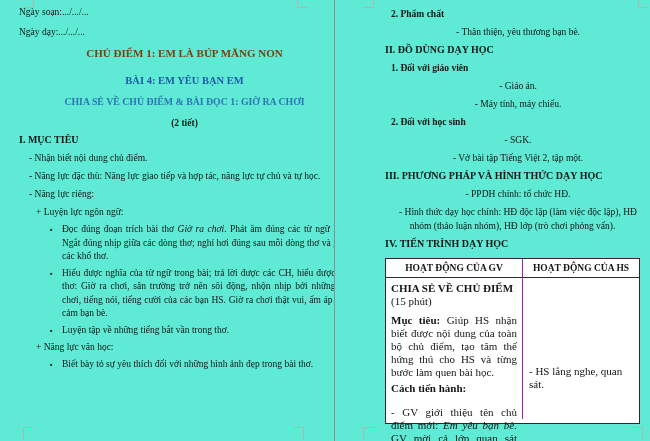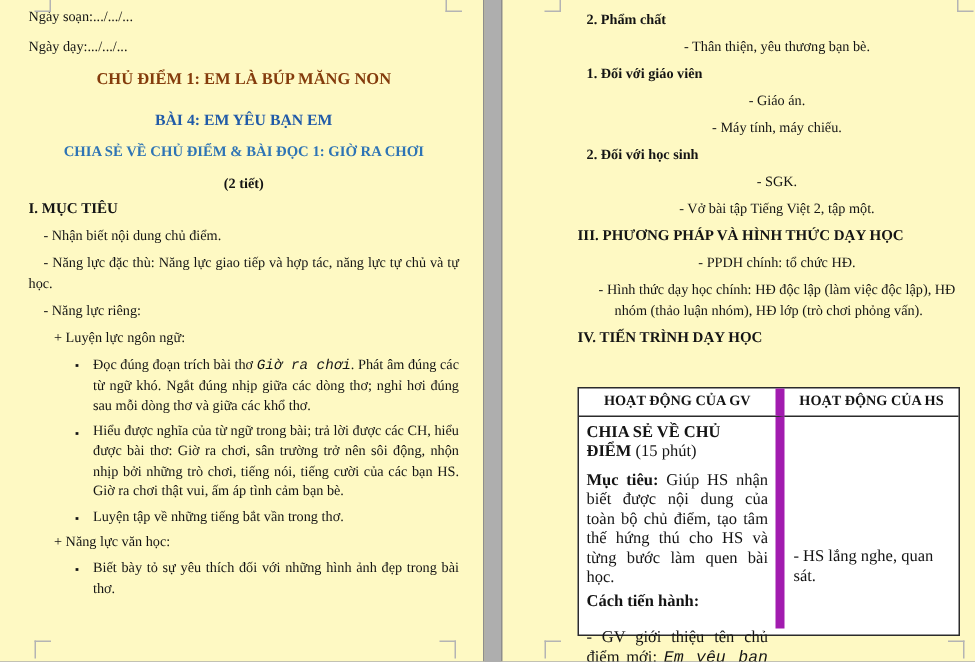--- a/index.html
+++ b/index.html
@@ -2,21 +2,21 @@
 <html><head>
 <meta charset="utf-8">
 <style>
   html,body{margin:0;padding:0;}
   body{
     width:650px;height:441px;position:relative;overflow:hidden;
     background:#aeaeae;
     font-family:"Liberation Serif","DejaVu Serif",serif;
     color:#141414;
   }
-  .page{position:absolute;top:0;bottom:0;background:#fef9c3;}
+  .page{position:absolute;top:0;bottom:0;background:#5eead4;padding-left:44px;}
   .page-left{left:0;width:322px;border-right:1px solid #8d8d8d;}
   .page-right{left:334px;right:0;border-left:1px solid #8d8d8d;}
   .content{position:absolute;left:0;right:0;top:0;}
   .pl-content{padding:5px 16px 0 19px;}
   .pr-content{padding:6px 10px 0 50px;}
 
   p{margin:0 0 4px 0;font-size:9.5px;line-height:14px;text-align:justify;}
   .single{text-align:left;}
   .date-line{line-height:14px;margin-bottom:6px;}
   .h-center{text-align:center;font-weight:bold;}
@@ -47,36 +47,36 @@
   .act-table{
     position:absolute;left:50px;top:258px;width:253px;
     border:1px solid #2b2b2b;background:#fff;
   }
   .t-row{display:flex;}
   .t-head .cell{
     font-weight:bold;font-size:9.5px;line-height:19px;height:19px;
     text-align:center;border-bottom:1px solid #2b2b2b;
   }
   .cell{box-sizing:border-box;}
-  .cell-gv{width:137px;border-right:6px solid #a21caf;}
+  .cell-gv{width:137px;border-right:1px solid #a21caf;}
   .cell-hs{flex:1;}
   .t-body .cell-gv{padding:4px 5px 0 5px;height:141px;}
   .t-body .cell-hs{position:relative;height:145px;}
   .t-body p{font-size:11px;line-height:13px;margin:0 0 3px 0;}
   .cell-title{margin-bottom:6px !important;text-align:left !important;}
   .cell-cach{margin-bottom:11px !important;text-align:left !important;}
   .hs-note{position:absolute;left:6px;top:87px;right:3px;font-size:9px;line-height:13px;text-align:left;}
 
   
   .mark{position:absolute;width:10px;}
   .m-tl{height:7px;border-right:1px solid #b4b4b4;border-bottom:1px solid #b4b4b4;}
   .m-tr{height:7px;border-left:1px solid #b4b4b4;border-bottom:1px solid #b4b4b4;}
   .m-bl{height:11px;border-left:1px solid #b4b4b4;border-top:1px solid #b4b4b4;}
   .m-br{height:11px;border-right:1px solid #b4b4b4;border-top:1px solid #b4b4b4;}
-  i{font-style:italic;font-family:Liberation Mono, monospace;}
+  i{font-style:italic;}
   b{font-weight:bold;}
 </style>
 </head>
 <body>
 
 <div class="page page-left">
   <div class="content pl-content">
     <p class="date-line single">Ngày soạn:.../.../...</p>
     <p class="date-line single">Ngày dạy:.../.../...</p>
     <p class="h-center h1">CHỦ ĐIỂM 1: EM LÀ BÚP MĂNG NON</p>
@@ -101,20 +101,21 @@
   <div class="mark m-tl" style="left:23px;top:0;"></div>
   <div class="mark m-tr" style="left:297px;top:0;"></div>
   <div class="mark m-bl" style="left:23px;top:427px;"></div>
   <div class="mark m-br" style="left:293px;top:427px;"></div>
 </div>
 
 <div class="page page-right">
   <div class="content pr-content">
     <p class="sub">2. Phẩm chất</p>
     <p class="dash single">- Thân thiện, yêu thương bạn bè.</p>
+    <p class="sec">II. ĐỒ DÙNG DẠY HỌC</p>
     <p class="sub">1. Đối với giáo viên</p>
     <p class="dash single">- Giáo án.</p>
     <p class="dash single">- Máy tính, máy chiếu.</p>
     <p class="sub">2. Đối với học sinh</p>
     <p class="dash single">- SGK.</p>
     <p class="dash single">- Vở bài tập Tiếng Việt 2, tập một.</p>
     <p class="sec">III. PHƯƠNG PHÁP VÀ HÌNH THỨC DẠY HỌC</p>
     <p class="dash single">- PPDH chính: tổ chức HĐ.</p>
     <p class="dash">- Hình thức dạy học chính: HĐ độc lập (làm việc độc lập), HĐ nhóm (thảo luận nhóm), HĐ lớp (trò chơi phỏng vấn).</p>
     <p class="sec">IV. TIẾN TRÌNH DẠY HỌC</p>

